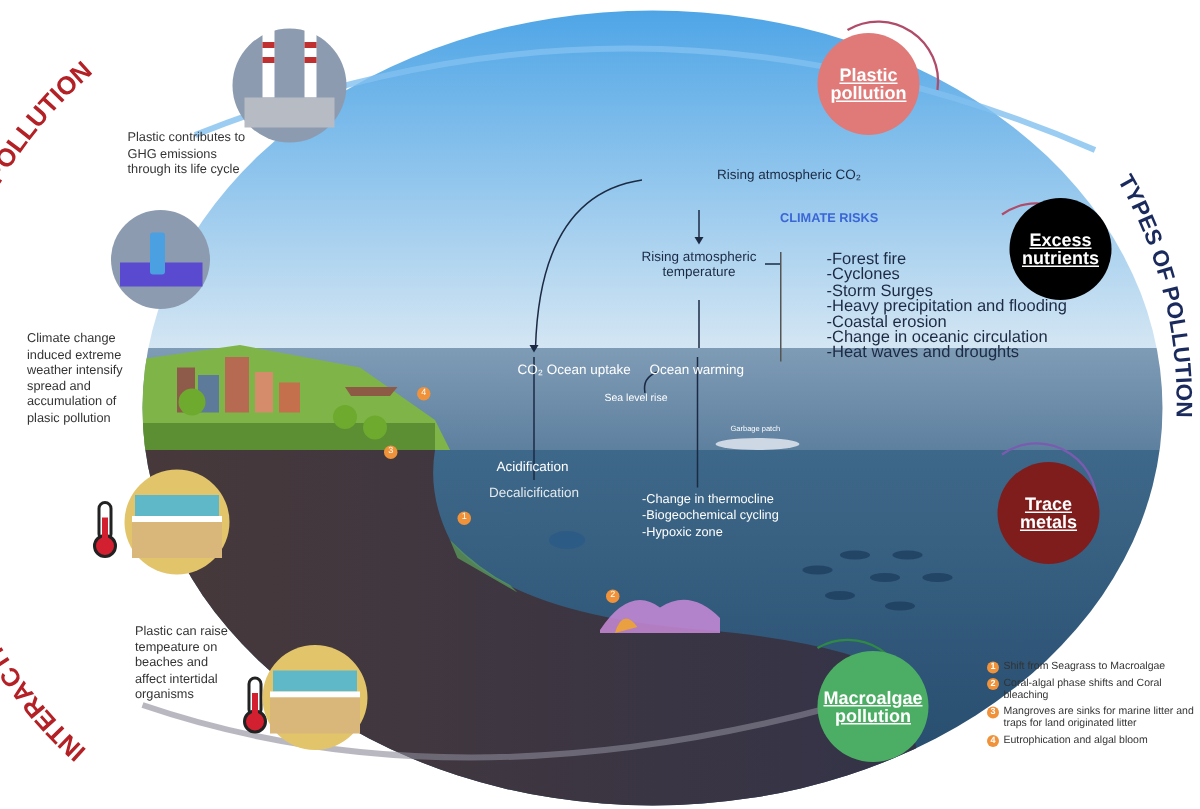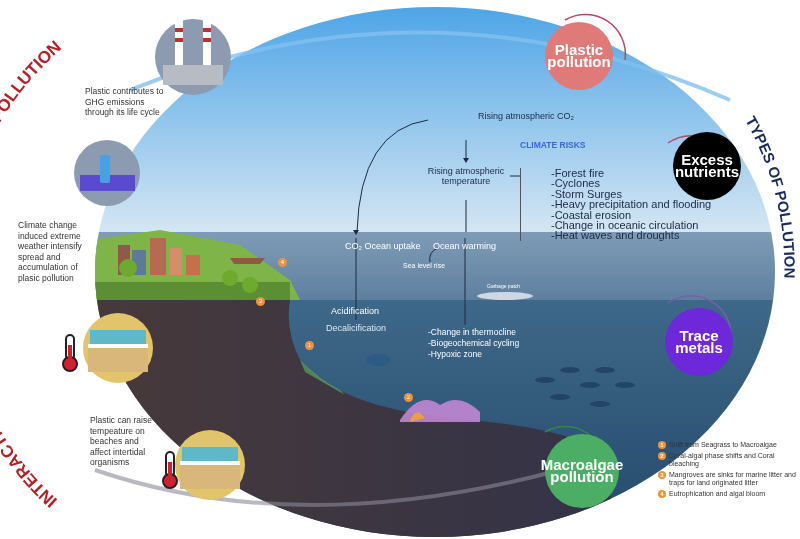--- a/index.html
+++ b/index.html
@@ -7,21 +7,21 @@
   .abs{position:absolute;}
   svg.bg{position:absolute;left:0;top:0;}
   .note{position:absolute;font-size:8.5px;line-height:10.5px;color:#333;}
   .wlabel{position:absolute;color:#fff;font-size:9px;white-space:nowrap;}
   .dlabel{position:absolute;color:#1c2a44;font-size:9px;text-align:center;line-height:10px;white-space:nowrap;}
   .risks{position:absolute;left:520px;top:140px;}
   .risks-title{color:#3a66d6;font-weight:bold;font-size:8.5px;margin-bottom:18px;}
   .risks ul{list-style:none;margin:0;padding:0 0 0 4px;border-left:1px solid #555;}
   .risks li{font-size:11px;line-height:10.4px;color:#1c2a44;margin-left:26px;}
   .risks li::before{content:"-";}
-  .ptype{position:absolute;border-radius:50%;display:flex;align-items:center;justify-content:center;text-align:center;color:#fff;font-weight:bold;font-size:15px;line-height:12.5px;}
+  .ptype{position:absolute;border-radius:50%;display:flex;align-items:center;justify-content:center;text-align:center;color:#fff;font-weight:bold;font-size:12px;line-height:12.5px;text-decoration:underline;}
   .ocean-list{position:absolute;left:428px;top:327px;list-style:none;margin:0;padding:0;}
   .ocean-list li{color:#fff;font-size:8.5px;line-height:11px;}
   .ocean-list li::before{content:"-";}
   .eco{position:absolute;left:658px;top:437px;width:142px;}
   .eco-title{color:#3a66d6;font-weight:bold;font-size:8.3px;line-height:10.5px;}
   .eco ol{list-style:none;margin:4px 0 0 0;padding:0;}
   .eco li{font-size:7px;line-height:8.5px;color:#333;display:flex;margin-bottom:2px;}
   .eco .num{flex:0 0 auto;width:8px;height:8px;border-radius:50%;background:#f0923a;color:#fff;font-size:6px;line-height:8px;text-align:center;margin-right:3px;font-weight:bold;}
 </style>
 </head>
@@ -190,21 +190,21 @@
   <li>Hypoxic zone</li>
 </ul>
 
 <div class="abs" style="left:305px;top:341px;width:9px;height:9px;border-radius:50%;background:#f0923a;color:#fff;font-size:6px;text-align:center;line-height:9px;">1</div>
 <div class="abs" style="left:404px;top:393px;width:9px;height:9px;border-radius:50%;background:#f0923a;color:#fff;font-size:6px;text-align:center;line-height:9px;">2</div>
 <div class="abs" style="left:256px;top:297px;width:9px;height:9px;border-radius:50%;background:#f0923a;color:#fff;font-size:6px;text-align:center;line-height:9px;">3</div>
 <div class="abs" style="left:278px;top:258px;width:9px;height:9px;border-radius:50%;background:#f0923a;color:#fff;font-size:6px;text-align:center;line-height:9px;">4</div>
 
 <div class="ptype" style="left:545px;top:22px;width:68px;height:68px;background:#e07a78;">Plastic pollution</div>
 <div class="ptype" style="left:673px;top:132px;width:68px;height:68px;background:#000000;">Excess nutrients</div>
-<div class="ptype" style="left:665px;top:308px;width:68px;height:68px;background:#6d28d9;">Trace metals</div>
+<div class="ptype" style="left:665px;top:308px;width:68px;height:68px;background:#7f1d1d;">Trace metals</div>
 <div class="ptype" style="left:545px;top:434px;width:74px;height:74px;background:#4cae64;">Macroalgae pollution</div>
 
 <div class="eco">
   <ol>
     <li>
         <span class="num">1</span>
         <span>Shift from Seagrass to Macroalgae</span>
       </li>
     <li>
         <span class="num">2</span>

